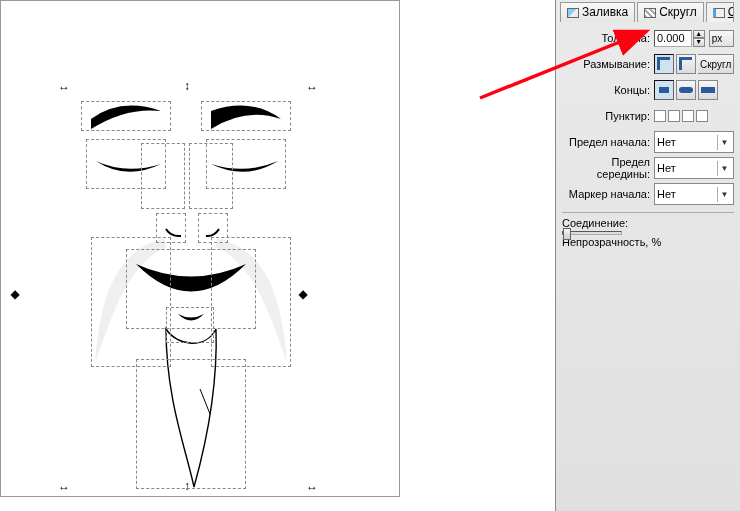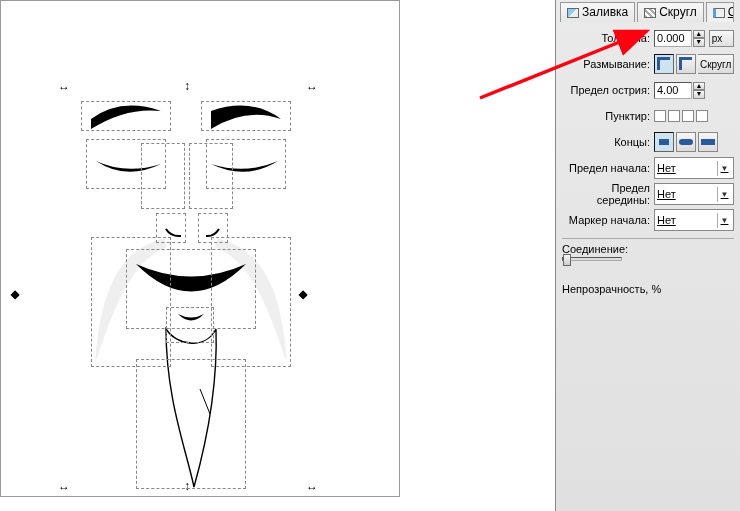--- a/index.html
+++ b/index.html
@@ -144,21 +144,20 @@
   .dropdown {
     border: 1px solid #888;
     background: #fff;
     height: 17px;
     font-size: 11px;
     padding: 10px 2px;
     line-height: 15px;
     display: flex;
     align-items: center;
     justify-content: space-between;
-    text-decoration: underline;
   }
   .dropdown .arrow {
     width: 14px; height: 15px;
     border-left: 1px solid #aaa;
     text-align: center;
     font-size: 8px;
     color: #333;
   }
   .separator { border-top: 1px solid #aaa; margin: 6px 0 4px 0; }
   .slider-row { margin-top: 2px; }
@@ -291,61 +290,53 @@
         </div>
         <div class="iconbtn">
           <svg viewBox="0 0 14 14">
               <path d="M1 13 L1 1 L13 1" stroke="#2a5a9a" stroke-width="4" fill="none" stroke-linejoin="round"></path>
             </svg>
         </div>
         <div class="opt-label">Скругл</div>
       </div>
     </div>
 
-    <div class="row">
-      <div class="label">Предел острия:</div>
-      <input class="num-input" value="4.00" style="">
-      <div class="spin">
-          <div class="btn">▲</div>
-          <div class="btn">▼</div>
-        </div>
+
+    <div class="row">
+      <div class="label">Концы:</div>
+      <div class="opt-cluster">
+        <div class="iconbtn pressed">
+          <svg viewBox="0 0 14 14">
+              <line x1="2" y1="7" x2="12" y2="7" stroke="#2a5a9a" stroke-width="6" stroke-linecap="butt"></line>
+            </svg>
+        </div>
+        <div class="iconbtn">
+          <svg viewBox="0 0 14 14">
+              <line x1="3" y1="7" x2="11" y2="7" stroke="#2a5a9a" stroke-width="6" stroke-linecap="round"></line>
+            </svg>
+        </div>
+        <div class="iconbtn">
+          <svg viewBox="0 0 14 14">
+              <line x1="3" y1="7" x2="11" y2="7" stroke="#2a5a9a" stroke-width="6" stroke-linecap="square"></line>
+            </svg>
+        </div>
+      </div>
     </div>
 
     <div class="row">
       <div class="label">Пунктир:</div>
       <div style="display:flex">
         <div class="dash-seg"></div>
         <div class="dash-seg"></div>
         <div class="dash-seg"></div>
         <div class="dash-seg"></div>
       </div>
     </div>
 
     <div class="row">
-      <div class="label">Концы:</div>
-      <div class="opt-cluster">
-        <div class="iconbtn pressed">
-          <svg viewBox="0 0 14 14">
-              <line x1="2" y1="7" x2="12" y2="7" stroke="#2a5a9a" stroke-width="6" stroke-linecap="butt"></line>
-            </svg>
-        </div>
-        <div class="iconbtn">
-          <svg viewBox="0 0 14 14">
-              <line x1="3" y1="7" x2="11" y2="7" stroke="#2a5a9a" stroke-width="6" stroke-linecap="round"></line>
-            </svg>
-        </div>
-        <div class="iconbtn">
-          <svg viewBox="0 0 14 14">
-              <line x1="3" y1="7" x2="11" y2="7" stroke="#2a5a9a" stroke-width="6" stroke-linecap="square"></line>
-            </svg>
-        </div>
-      </div>
-    </div>
-
-    <div class="row">
       <div class="label">Предел начала:</div>
       <div class="dropdown" style="flex:1">
         <span>Нет</span>
           <span class="arrow">▼</span>
       </div>
     </div>
     <div class="row">
       <div class="label">Предел середины:</div>
       <div class="dropdown" style="flex:1">
         <span>Нет</span>
@@ -361,21 +352,21 @@
     </div>
 
     <div class="separator"></div>
 
     <div>Соединение:</div>
     <div class="slider-row">
       <div class="slider-track">
         <div class="slider-thumb"></div>
       </div>
     </div>
-    <div style="margin-top:22px">Непрозрачность, %</div>
+    <div style="margin-top:1px">Непрозрачность, %</div>
   </div>
 </div>
 
 <svg id="arrow-annot" viewBox="0 0 185 80">
   <defs>
     <marker id="ah" markerWidth="10" markerHeight="8" refX="9" refY="4" orient="auto">
       <path d="M0 0 L10 4 L0 8 Z" fill="#ff0010"></path>
     </marker>
   </defs>
   <line x1="5" y1="75" x2="172" y2="8" stroke="#ff0010" stroke-width="3.5" marker-end="url(#ah)"></line>

